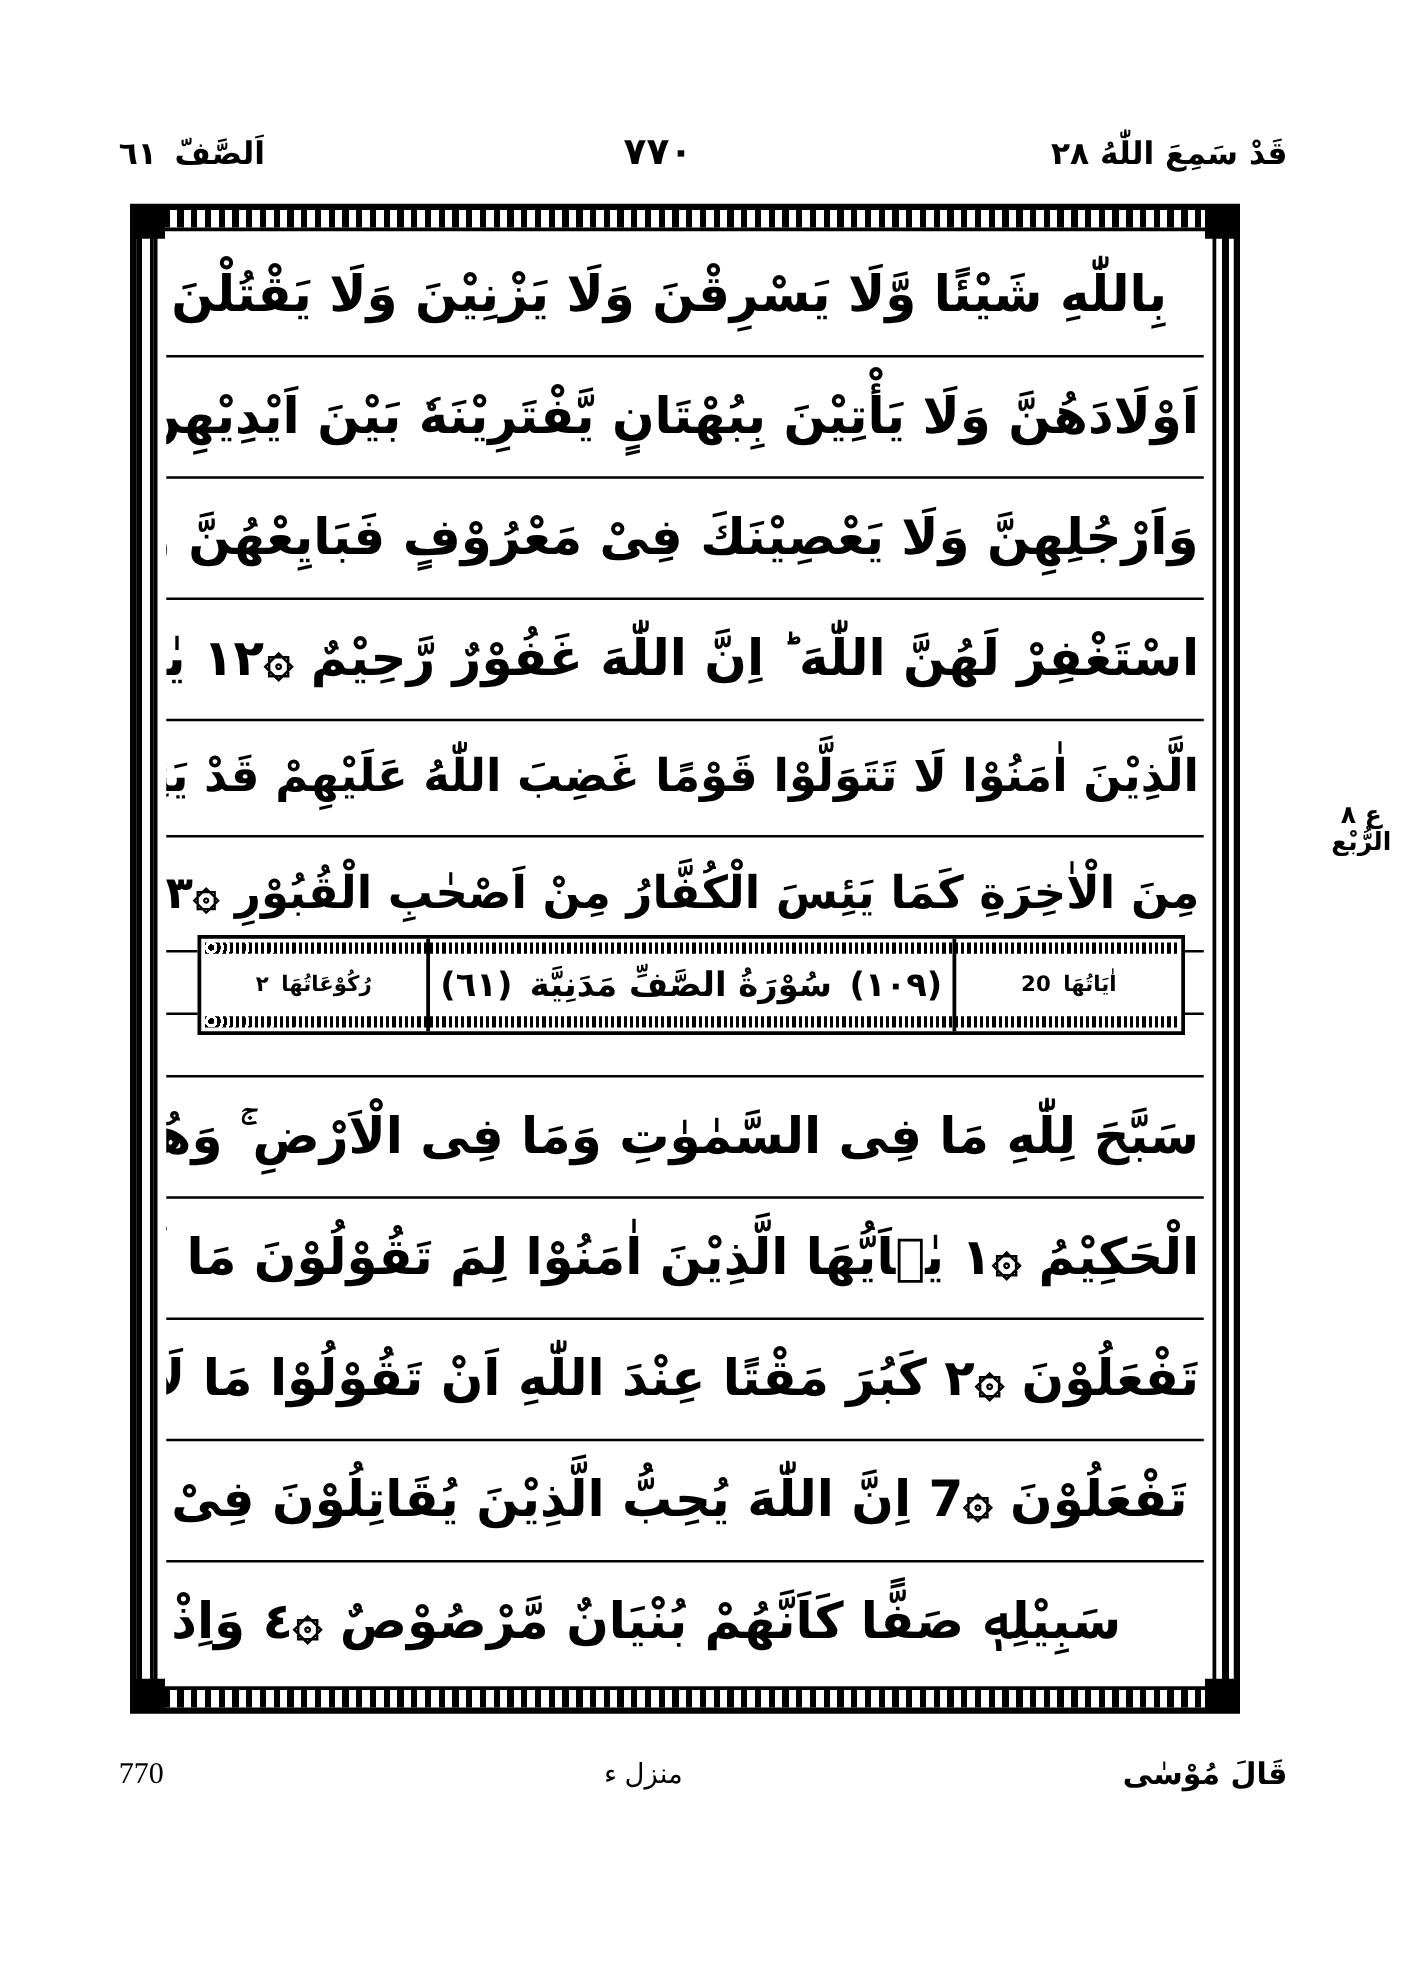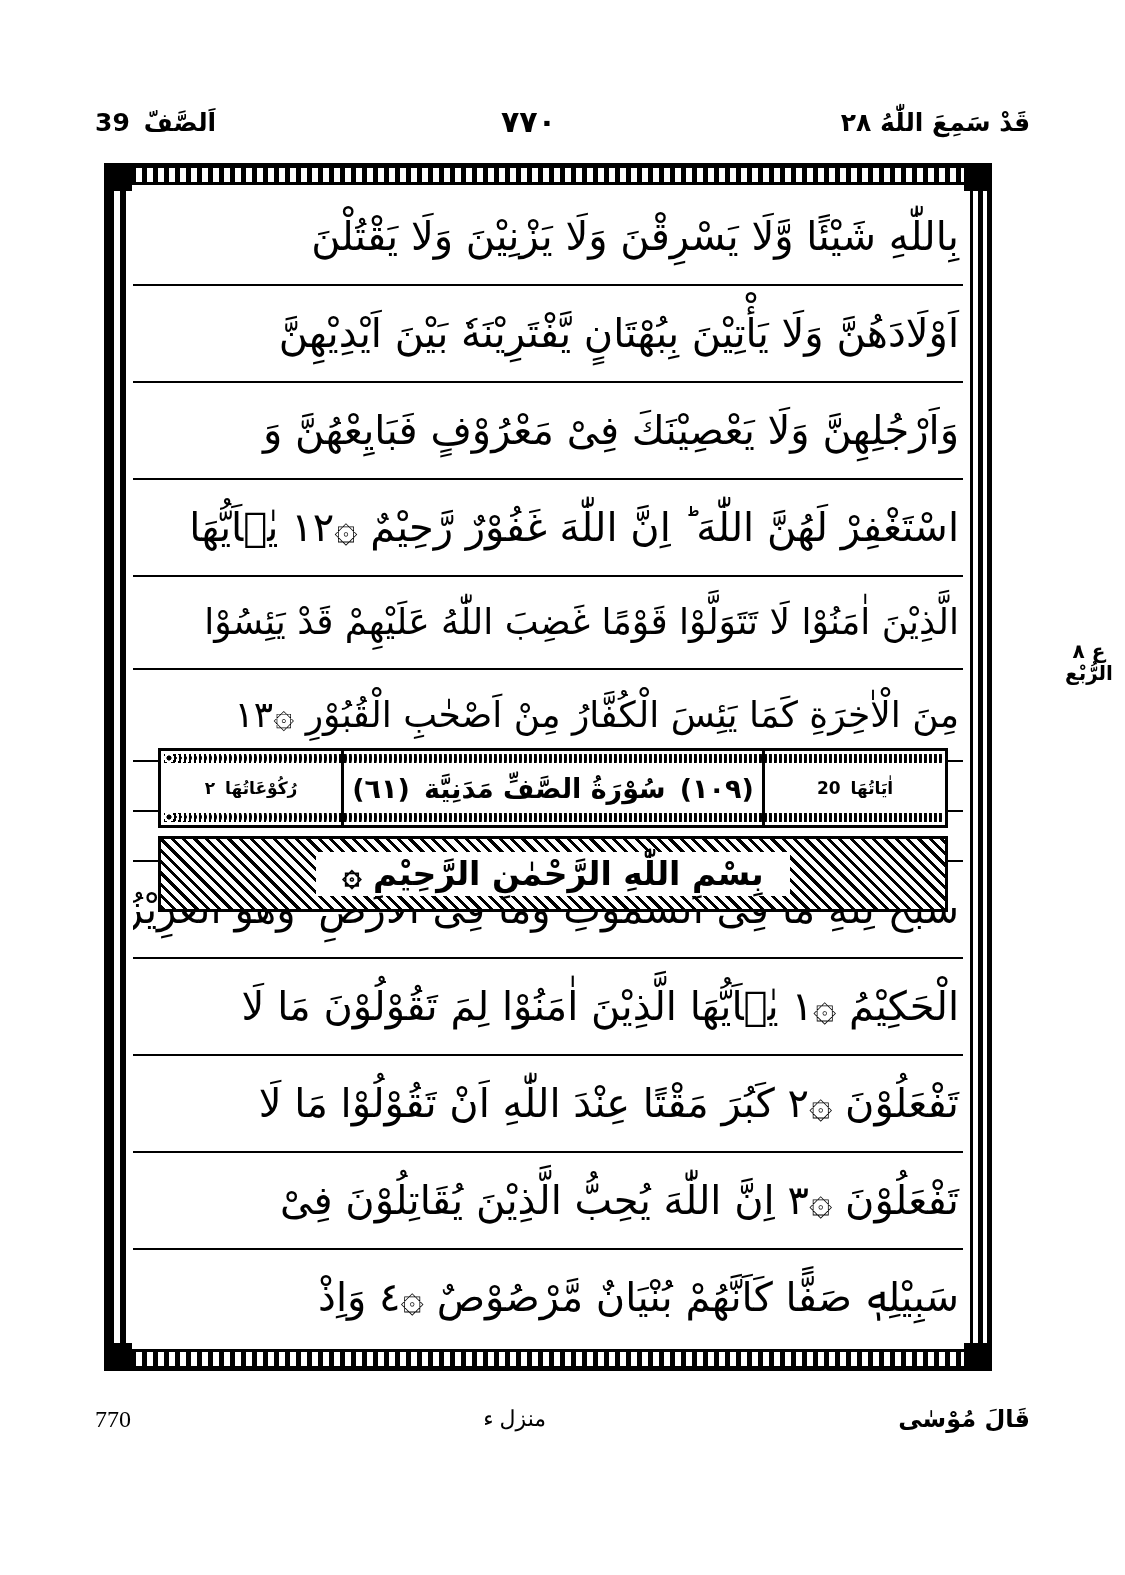--- a/index.html
+++ b/index.html
@@ -99,26 +99,26 @@
     direction: rtl;
     border-bottom: 2px solid #000;
     box-sizing: border-box;
     padding: 0 4px;
     overflow: hidden;
   }
   .aya-line:last-child { border-bottom: none; }
   .aya-line .arabic {
     font-family: "DejaVu Sans", sans-serif;
     font-size: 40px;
-    font-weight: normal;
+    font-weight: bold;
     line-height: 1.18;
     letter-spacing: 0px;
     white-space: nowrap;
     width: 100%;
-    text-align: right;
+    text-align: left;
     transform: scaleX(1.0);
   }
   .aya-line.tight .arabic { font-size: 36px; }
 
   
   .surah-panel {
     position: absolute;
     left: 158px;
     top: 748px;
     width: 790px;
@@ -240,21 +240,21 @@
 
 <div class="page">
 
   <div class="header">
     <div class="hdr-right">
       <span class="hdr-text">قَدْ سَمِعَ اللّٰهُ ٢٨</span>
     </div>
     <div class="hdr-center hdr-text">۷۷۰</div>
     <div class="hdr-left">
       <span class="hdr-text">اَلصَّفّ</span>
-      <span class="hdr-text">39</span>
+      <span class="hdr-text">٦١</span>
     </div>
   </div>
 
   <div class="border-outer">
     <div class="border-inner-white"></div>
     <div class="corner tl"></div>
     <div class="corner tr"></div>
     <div class="corner bl"></div>
     <div class="corner br"></div>
   </div>
@@ -288,21 +288,21 @@
     <div class="aya-line">
       <span class="arabic">سَبَّحَ لِلّٰهِ مَا فِى السَّمٰوٰتِ وَمَا فِى الْاَرْضِ ۚ وَهُوَ الْعَزِيْزُ</span>
     </div>
     <div class="aya-line">
       <span class="arabic">الْحَكِيْمُ ۞١ يٰۤاَيُّهَا الَّذِيْنَ اٰمَنُوْا لِمَ تَقُوْلُوْنَ مَا لَا</span>
     </div>
     <div class="aya-line">
       <span class="arabic">تَفْعَلُوْنَ ۞٢ كَبُرَ مَقْتًا عِنْدَ اللّٰهِ اَنْ تَقُوْلُوْا مَا لَا</span>
     </div>
     <div class="aya-line">
-      <span class="arabic">تَفْعَلُوْنَ ۞٣ اِنَّ اللّٰهَ يُحِبُّ الَّذِيْنَ يُقَاتِلُوْنَ فِىْ</span>
+      <span class="arabic">تَفْعَلُوْنَ ۞7 اِنَّ اللّٰهَ يُحِبُّ الَّذِيْنَ يُقَاتِلُوْنَ فِىْ</span>
     </div>
     <div class="aya-line">
       <span class="arabic">سَبِيْلِهٖ صَفًّا كَاَنَّهُمْ بُنْيَانٌ مَّرْصُوْصٌ ۞٤ وَاِذْ</span>
     </div>
 
   </div>
 
   <div class="surah-panel">
     <div class="sp-cell sp-side right">
       <span>اٰيَاتُهَا</span>
@@ -312,23 +312,20 @@
       <span>(١٠٩)</span>
       <span>سُوْرَةُ الصَّفِّ مَدَنِيَّة</span>
       <span>(٦١)</span>
     </div>
     <div class="sp-cell sp-side left">
       <span>رُكُوْعَاتُهَا</span>
       <span>٢</span>
     </div>
   </div>
 
-  <div class="bism-panel">
-    <div class="bism-inner">بِسْمِ اللّٰهِ الرَّحْمٰنِ الرَّحِيْمِ ۞</div>
-  </div>
 
   <div class="footer">
     <div class="f-right">قَالَ مُوْسٰى</div>
     <div class="f-center">منزل ء</div>
     <div class="f-left">770</div>
   </div>
 
 </div>
 
 </body></html>

